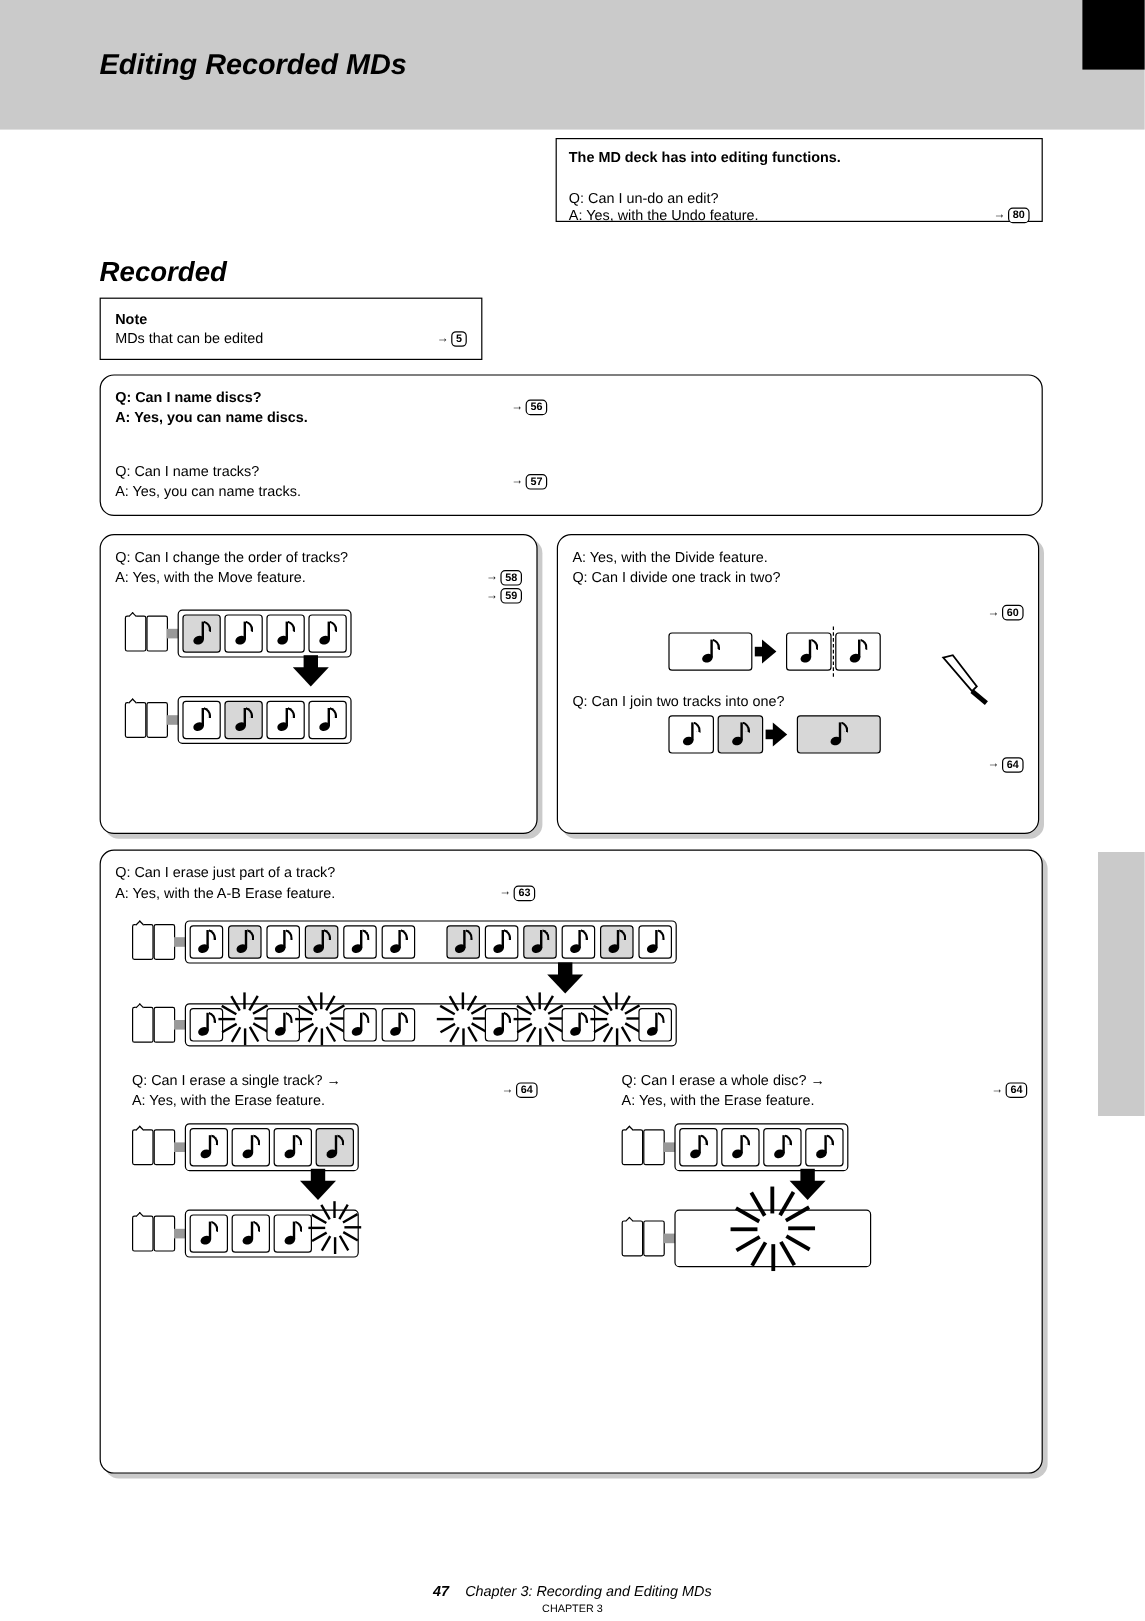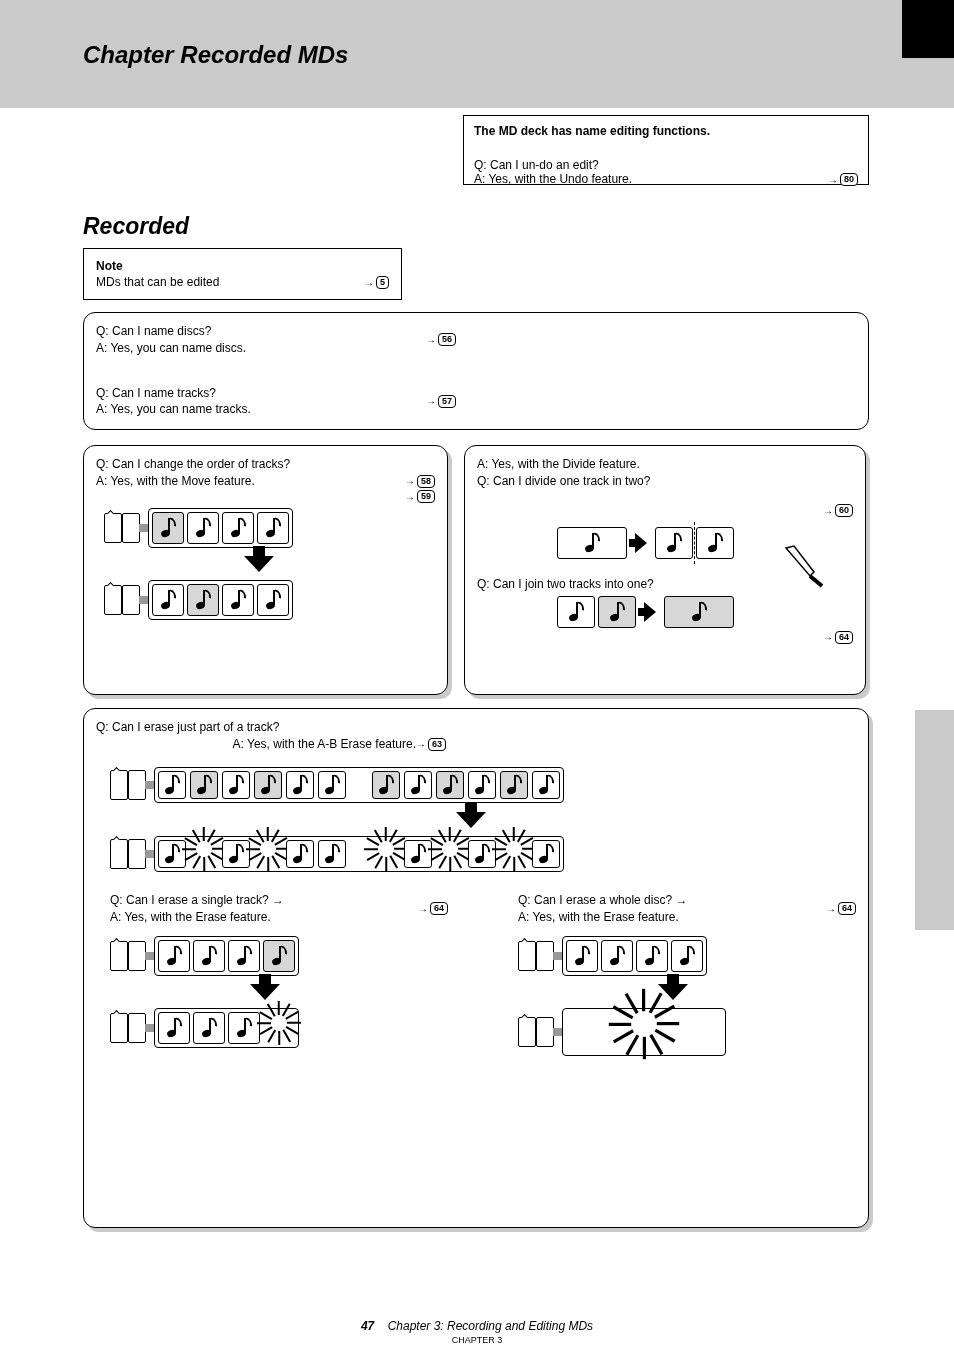--- a/index.html
+++ b/index.html
@@ -263,24 +263,24 @@
   .row-flex { display:flex; align-items:center; }
   .md-assembly{ display:inline-flex; align-items:center; }
 </style>
 </head>
 <body>
 
 <div class="header-grey"></div>
 <div class="right-tab"></div>
 <div class="sidebar-grey"></div>
 
-<div class="title">Chapter Recorded MDs</div>
+<div class="title">Editing Recorded MDs</div>
 
 <div class="top-box">
-  <div class="bold">The MD deck has name editing functions.</div>
+  <div class="bold">The MD deck has into editing functions.</div>
   <div style="height:20px"></div>
   <div style="display:flex; justify-content:space-between; align-items:flex-end;">
     <div>
       <div>Q: Can I un-do an edit?</div>
       <div>A: Yes, with the Undo feature.</div>
     </div>
     <span class="page-ref">
       <span class="arrow">→</span>
       <span class="badge">80</span>
     </span>
@@ -295,21 +295,21 @@
     <span>MDs that can be edited</span>
     <span class="page-ref">
       <span class="arrow">→</span>
       <span class="badge">5</span>
     </span>
   </div>
 </div>
 
 <div class="rounded-box" style="top:312px; left:83px; width:786px; height:118px;">
   <div style="display:flex;">
-    <div style="width:330px;">
+    <div style="width:330px;font-weight:bold;">
       <div>Q: Can I name discs?</div>
       <div>A: Yes, you can name discs.</div>
     </div>
     <span class="page-ref">
       <span class="arrow">→</span>
       <span class="badge">56</span>
     </span>
   </div>
   <div style="height:28px;"></div>
   <div style="display:flex;">
@@ -463,21 +463,21 @@
       <span class="arrow">→</span>
       <span class="badge">64</span>
     </span>
   </div>
 </div>
 
 <div class="rounded-grey-shadow" style="top:712px; left:87px; width:786px; height:520px;"></div>
 <div class="rounded-box" style="top:708px; left:83px; width:786px; height:520px;">
   <div>Q: Can I erase just part of a track?</div>
   <div style="display:flex;">
-    <span style="width:320px;text-align:right;">A: Yes, with the A-B Erase feature.</span>
+    <span style="width:320px;">A: Yes, with the A-B Erase feature.</span>
     <span class="page-ref">
       <span class="arrow">→</span>
       <span class="badge">63</span>
     </span>
   </div>
 
   
   <div class="md-assembly" style="margin-top:14px; margin-left:14px;">
     <span class="md-tag"></span>
     <span class="md-blank"></span>

